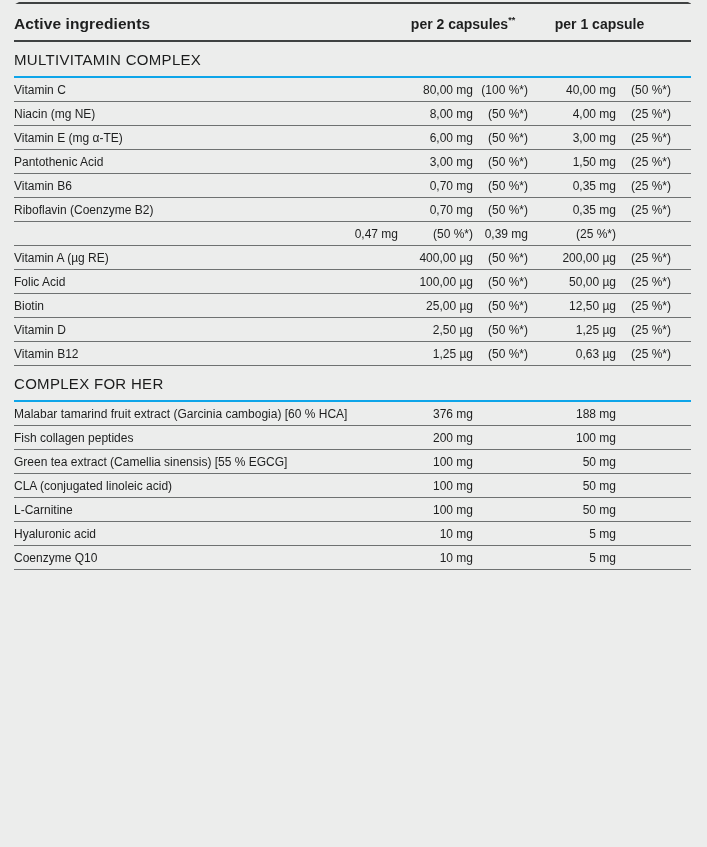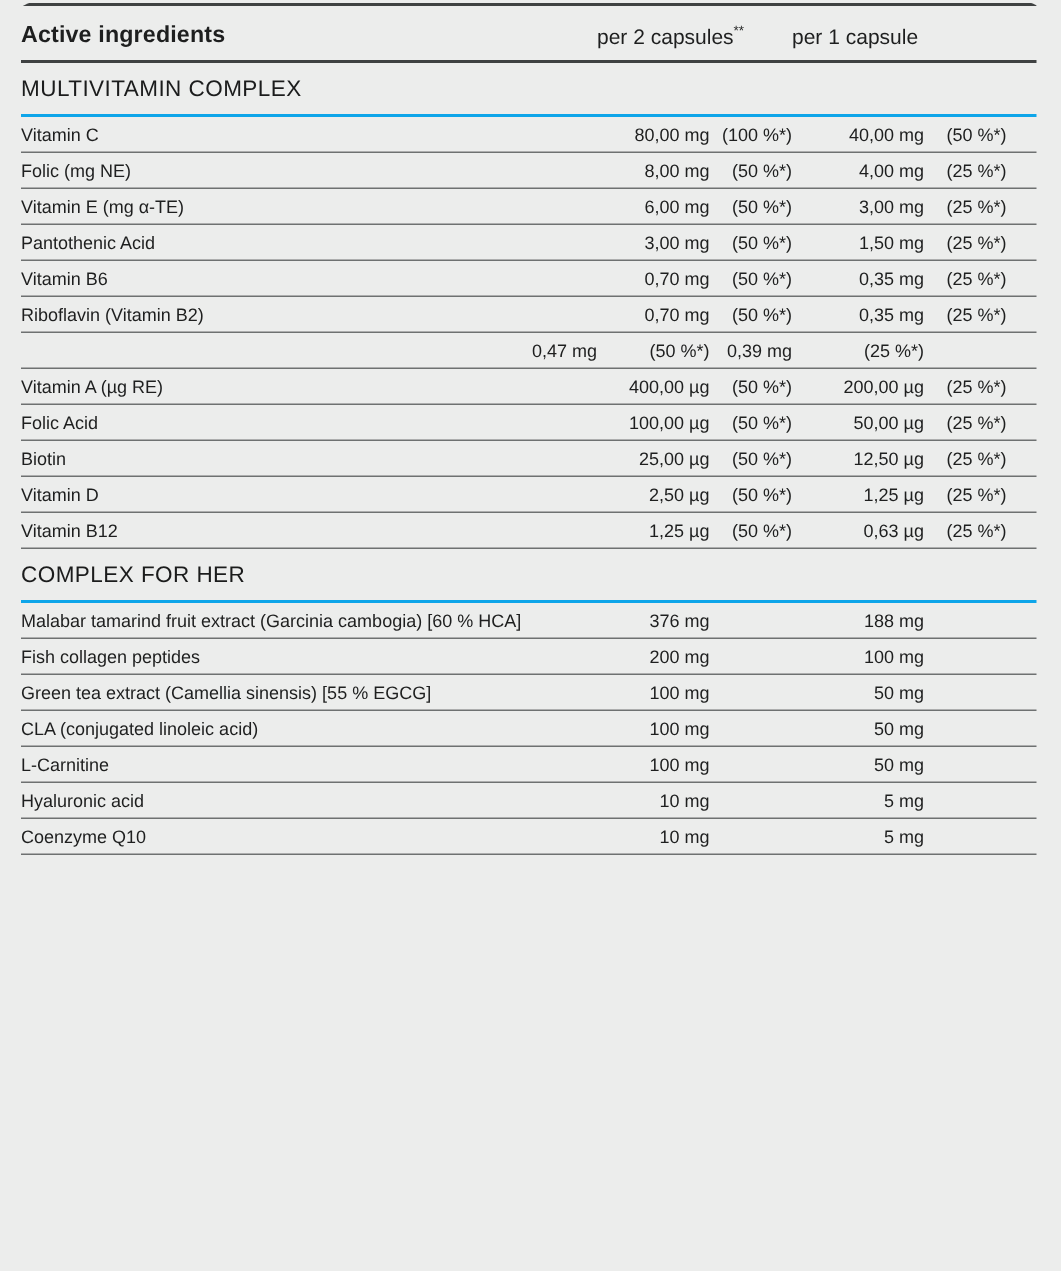--- a/index.html
+++ b/index.html
@@ -23,23 +23,23 @@
     height: 38px;
     padding-top: 3px;
     border-bottom: 2px solid #3F4242;
   }
   .th-label {
     font-weight: bold;
     font-size: 15.5px;
     letter-spacing: 0.1px;
   }
   .th-num {
-    font-weight: normal;
+    font-weight: bold;
     font-size: 14px;
-    text-align: left;
+    text-align: center;
     white-space: nowrap;
   }
   .th-num sup { font-size: 9px; vertical-align: 6px; }
   
   .section-title {
     display: flex;
     align-items: center;
     height: 36px;
     font-size: 15px;
     letter-spacing: 0.3px;
@@ -79,21 +79,21 @@
   <div class="row">
     <div class="cell label">Vitamin C</div>
     <div class="cell num">80,00 mg</div>
     <div class="cell num">(100 %*)</div>
     <div class="cell num">40,00 mg</div>
     <div class="cell num">(50 %*)</div>
     <div class="cell"></div>
   </div>
 
   <div class="row">
-    <div class="cell label">Folic (mg NE)</div>
+    <div class="cell label">Niacin (mg NE)</div>
     <div class="cell num">8,00 mg</div>
     <div class="cell num">(50 %*)</div>
     <div class="cell num">4,00 mg</div>
     <div class="cell num">(25 %*)</div>
     <div class="cell"></div>
   </div>
 
   <div class="row">
     <div class="cell label">Vitamin E (mg α-TE)</div>
     <div class="cell num">6,00 mg</div>
@@ -115,21 +115,21 @@
   <div class="row">
     <div class="cell label">Vitamin B6</div>
     <div class="cell num">0,70 mg</div>
     <div class="cell num">(50 %*)</div>
     <div class="cell num">0,35 mg</div>
     <div class="cell num">(25 %*)</div>
     <div class="cell"></div>
   </div>
 
   <div class="row">
-    <div class="cell label">Riboflavin (Vitamin B2)</div>
+    <div class="cell label">Riboflavin (Coenzyme B2)</div>
     <div class="cell num">0,70 mg</div>
     <div class="cell num">(50 %*)</div>
     <div class="cell num">0,35 mg</div>
     <div class="cell num">(25 %*)</div>
     <div class="cell"></div>
   </div>
 
   <div class="row">
     <div class="cell num">0,47 mg</div>
     <div class="cell num">(50 %*)</div>

